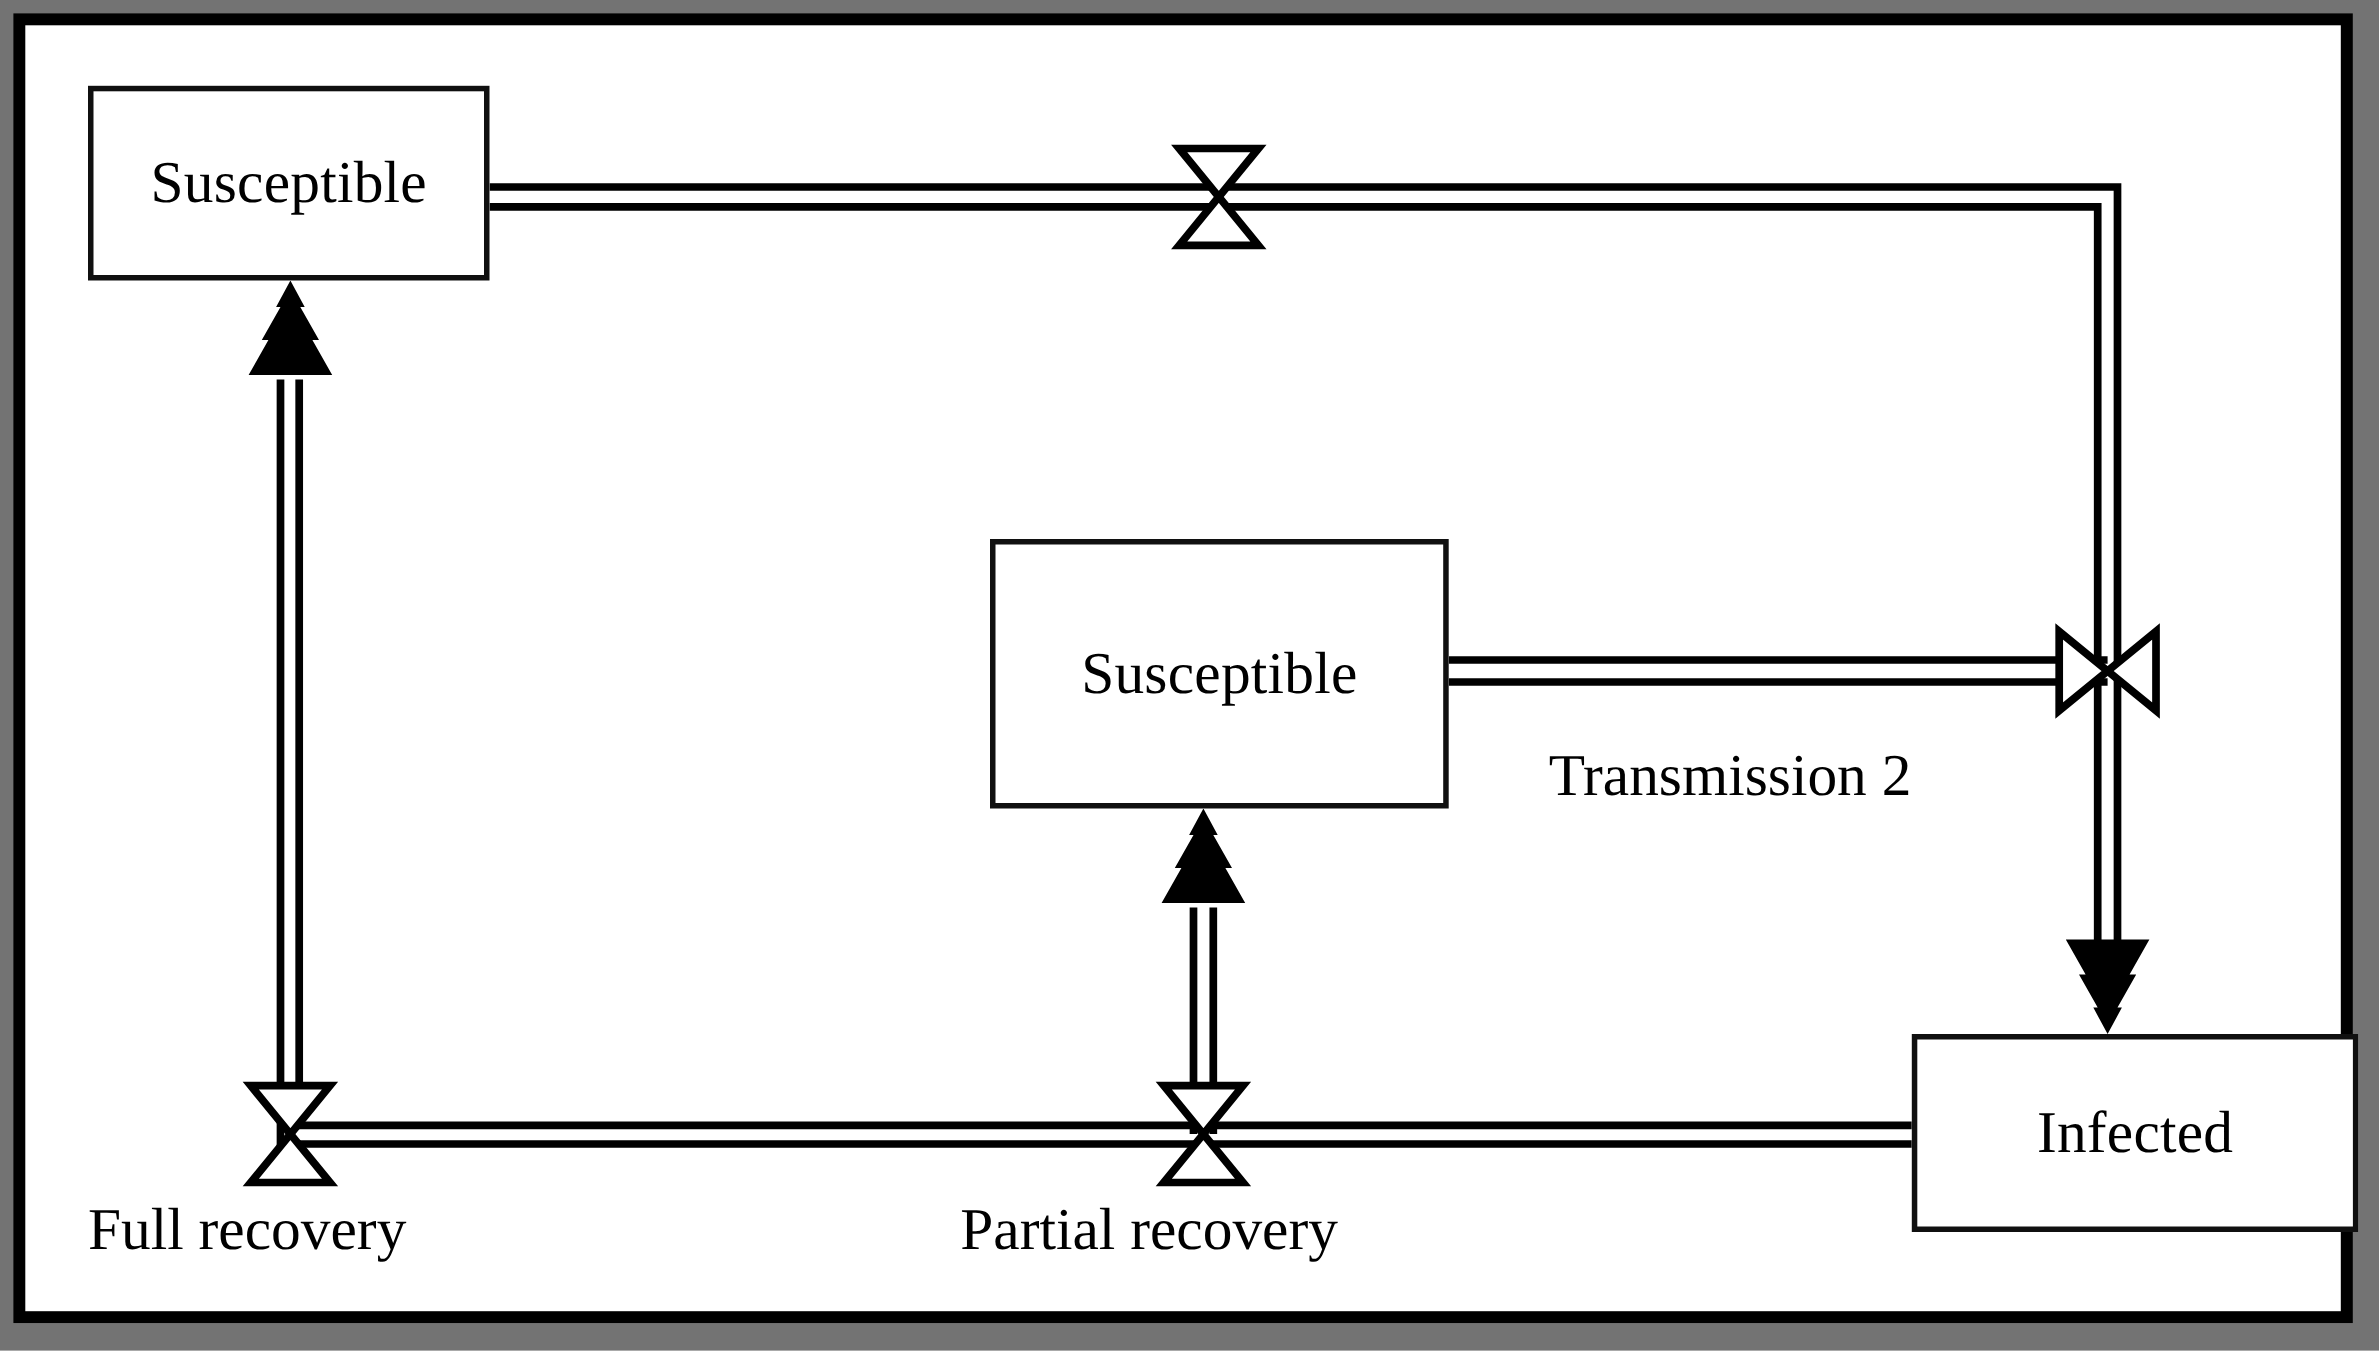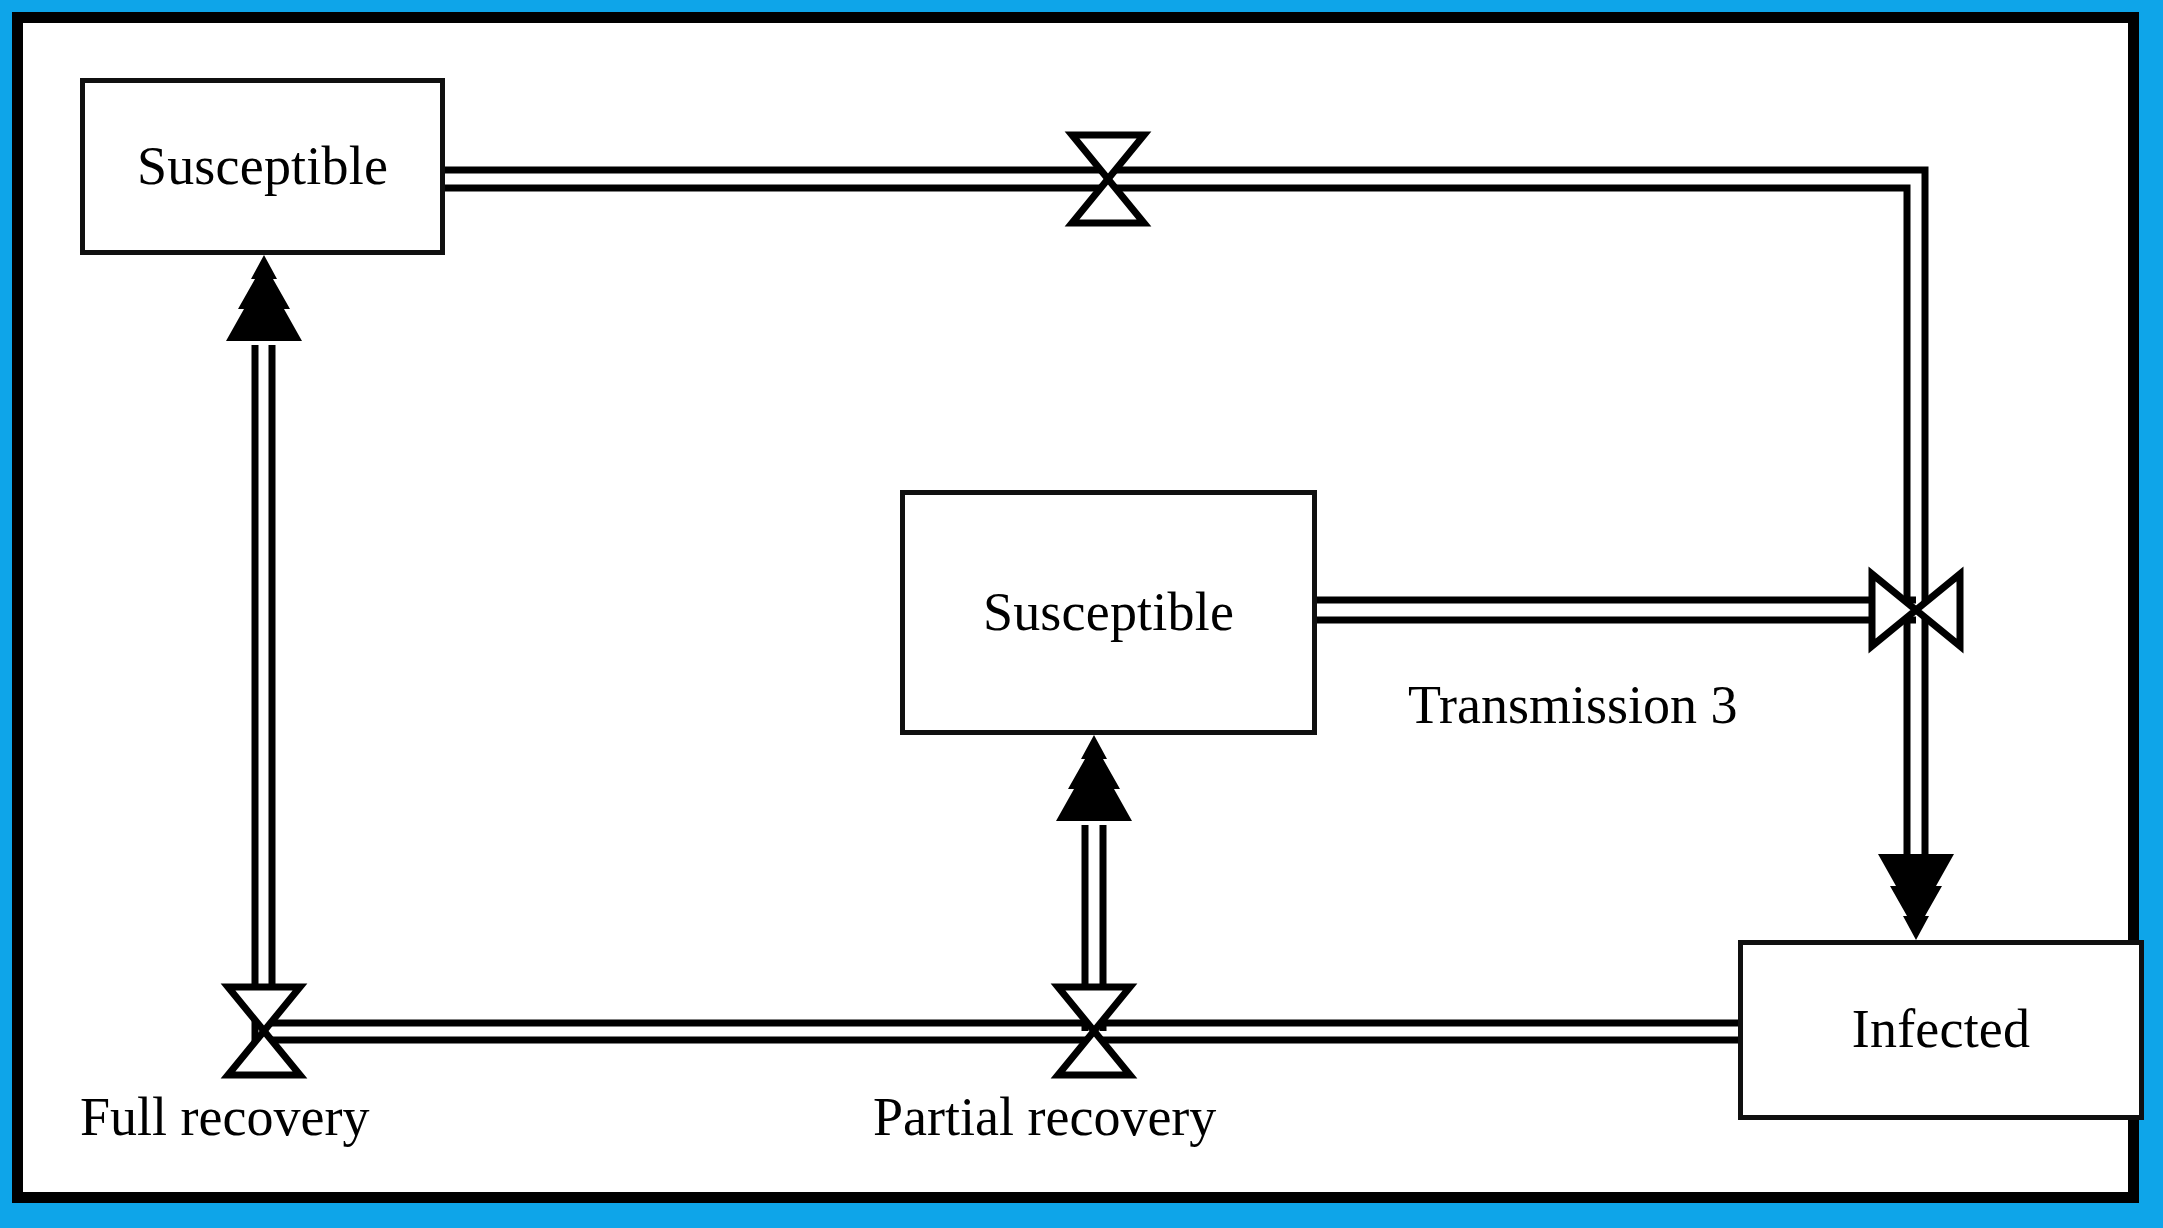--- a/index.html
+++ b/index.html
@@ -8,21 +8,21 @@
     padding: 0;
     background: #ffffff;
   }
   body {
     font-family: "Liberation Serif", "DejaVu Serif", serif;
   }
   #canvas {
     position: relative;
     width: 2163px;
     height: 1228px;
-    background: #0ea5e9;
+    background: #737373;
     overflow: hidden;
   }
   #frame-border {
     position: absolute;
     left: 12px;
     top: 12px;
     width: 2127px;
     height: 1191px;
     border: 11px solid #000000;
     box-sizing: border-box;
@@ -147,19 +147,19 @@
     <span class="stock-label">
       <span>Susceptible</span><br>
     </span>
   </div>
 
   <div class="stock-box" style="left:1738px; top:940px; width:406px; height:180px;">
     <span class="stock-label">Infected</span>
   </div>
 
 
-  <div class="flow-label" style="left:1408px; top:678px;">Transmission 3</div>
+  <div class="flow-label" style="left:1408px; top:678px;">Transmission 2</div>
 
   <div class="flow-label" style="left:873px; top:1090px;">Partial recovery</div>
 
   <div class="flow-label" style="left:80px; top:1090px;">Full recovery</div>
 
 </div>
 
 </body></html>

